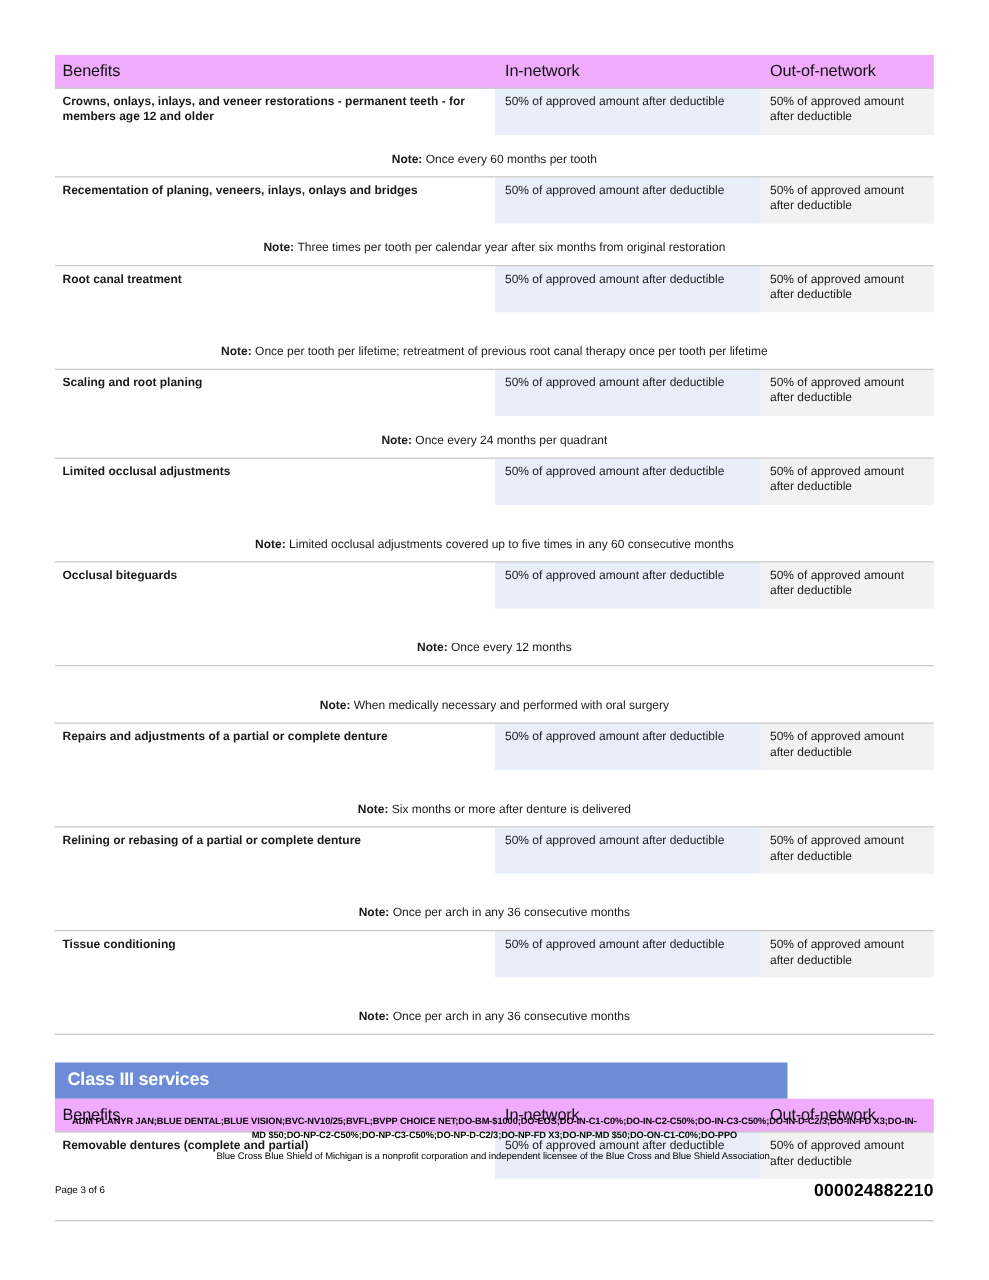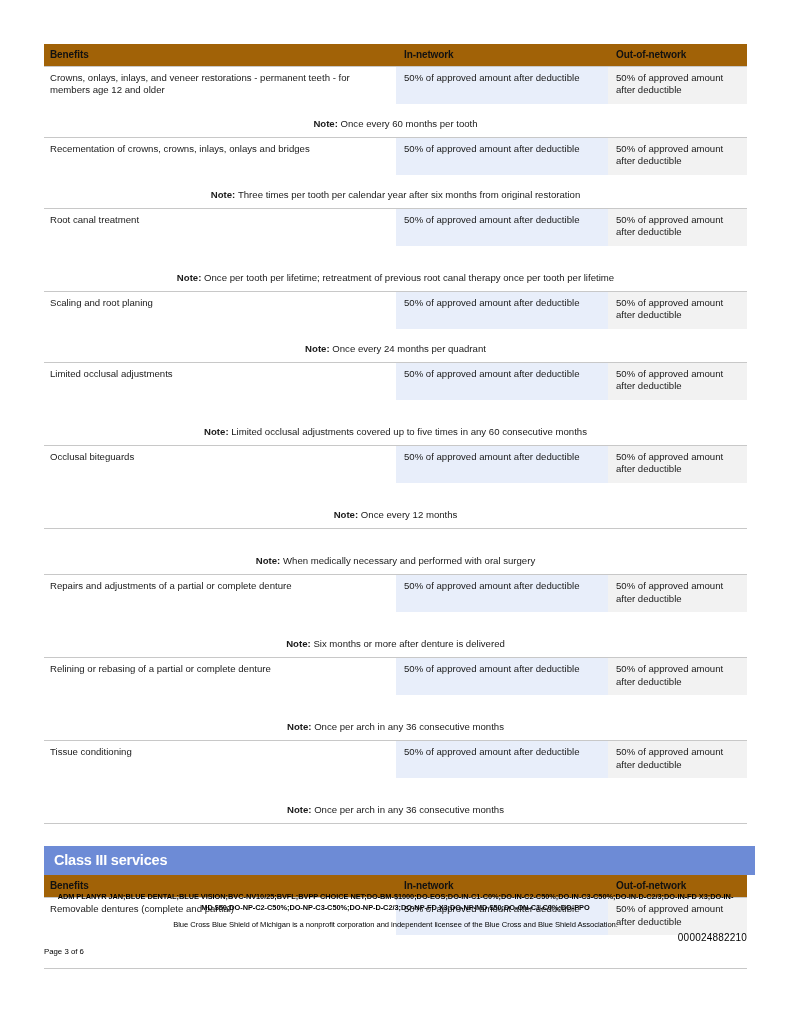--- a/index.html
+++ b/index.html
@@ -33,41 +33,42 @@
   .btable {
     width: 703px;
     border-collapse: collapse;
     table-layout: fixed;
   }
   .col-benefit { width: 352px; }
   .col-in      { width: 212px; }
   .col-out     { width: 139px; }
 
   .hdr td {
-    background: #a16207;
-    font-size: 10px;
-    font-weight: bold;
+    background: #f0abfc;
+    font-size: 13px;
+    font-weight: normal;
     color: #111111;
     padding: 5px 6px 6px 6px;
     vertical-align: middle;
     letter-spacing: -0.1px;
   }
   .hdr td.c-in, .hdr td.c-out { padding-left: 8px; margin-top: 42px; }
 
   .drow td {
     font-size: 9.6px;
     color: #1a1a1a;
     vertical-align: top;
     padding: 5px 8px 7px 6px;
     line-height: 1.28;
     border-top: 1px solid #c8c8c8;
   }
   .drow td.c-benefit {
     background: #ffffff;
     padding-right: 16px;
+    font-weight: bold;
   }
   .drow td.c-in {
     background: #e8eefa;
     padding-left: 8px;
   }
   .drow td.c-out {
     background: #f2f2f2;
     padding-left: 8px;
   }
 
@@ -79,21 +80,21 @@
     padding: 14px 4px 7px 4px;
     line-height: 1.3;
     border-bottom: 1px solid #c8c8c8;
   }
   .noterow.tall td { padding-top: 26px; }
   .noterow b { font-weight: normal; }
   .noterow .nolabel { font-weight: bold; }
 
   
   .classbar {
-    width: 711px;
+    width: 586px;
     box-sizing: border-box;
     background: #6d8bd6;
     color: #ffffff;
     font-size: 14.5px;
     font-weight: bold;
     padding: 6px 10px 7px 10px;
     letter-spacing: -0.2px;
   }
   .gap-before-class { height: 22px; }
 
@@ -128,24 +129,25 @@
   .pagenum {
     position: absolute;
     left: 0;
     top: 15px;
     font-size: 7.8px;
     color: #000000;
   }
   .docnum {
     position: absolute;
     right: 0;
-    top: 0;
-    font-size: 10px;
+    top: 12px;
+    font-size: 14px;
     color: #000000;
     letter-spacing: 0.2px;
+    font-weight: bold;
   }
 </style>
 </head>
 <body>
 
 <div class="page">
 
   <div class="sheet">
     <div id="sections-host">
         <table class="btable">
@@ -162,21 +164,21 @@
             </tr>
             <tr class="drow">
               <td class="c-benefit">Crowns, onlays, inlays, and veneer restorations - permanent teeth - for members age 12 and older</td>
               <td class="c-in">50% of approved amount after deductible</td>
               <td class="c-out">50% of approved amount after deductible</td>
             </tr>
             <tr class="noterow">
               <td colspan="3"><span class="nolabel">Note: </span><span>Once every 60 months per tooth</span></td>
             </tr>
             <tr class="drow">
-              <td class="c-benefit">Recementation of crowns, crowns, inlays, onlays and bridges</td>
+              <td class="c-benefit">Recementation of planing, veneers, inlays, onlays and bridges</td>
               <td class="c-in">50% of approved amount after deductible</td>
               <td class="c-out">50% of approved amount after deductible</td>
             </tr>
             <tr class="noterow">
               <td colspan="3"><span class="nolabel">Note: </span><span>Three times per tooth per calendar year after six months from original restoration</span></td>
             </tr>
             <tr class="drow">
               <td class="c-benefit">Root canal treatment</td>
               <td class="c-in">50% of approved amount after deductible</td>
               <td class="c-out">50% of approved amount after deductible</td>

